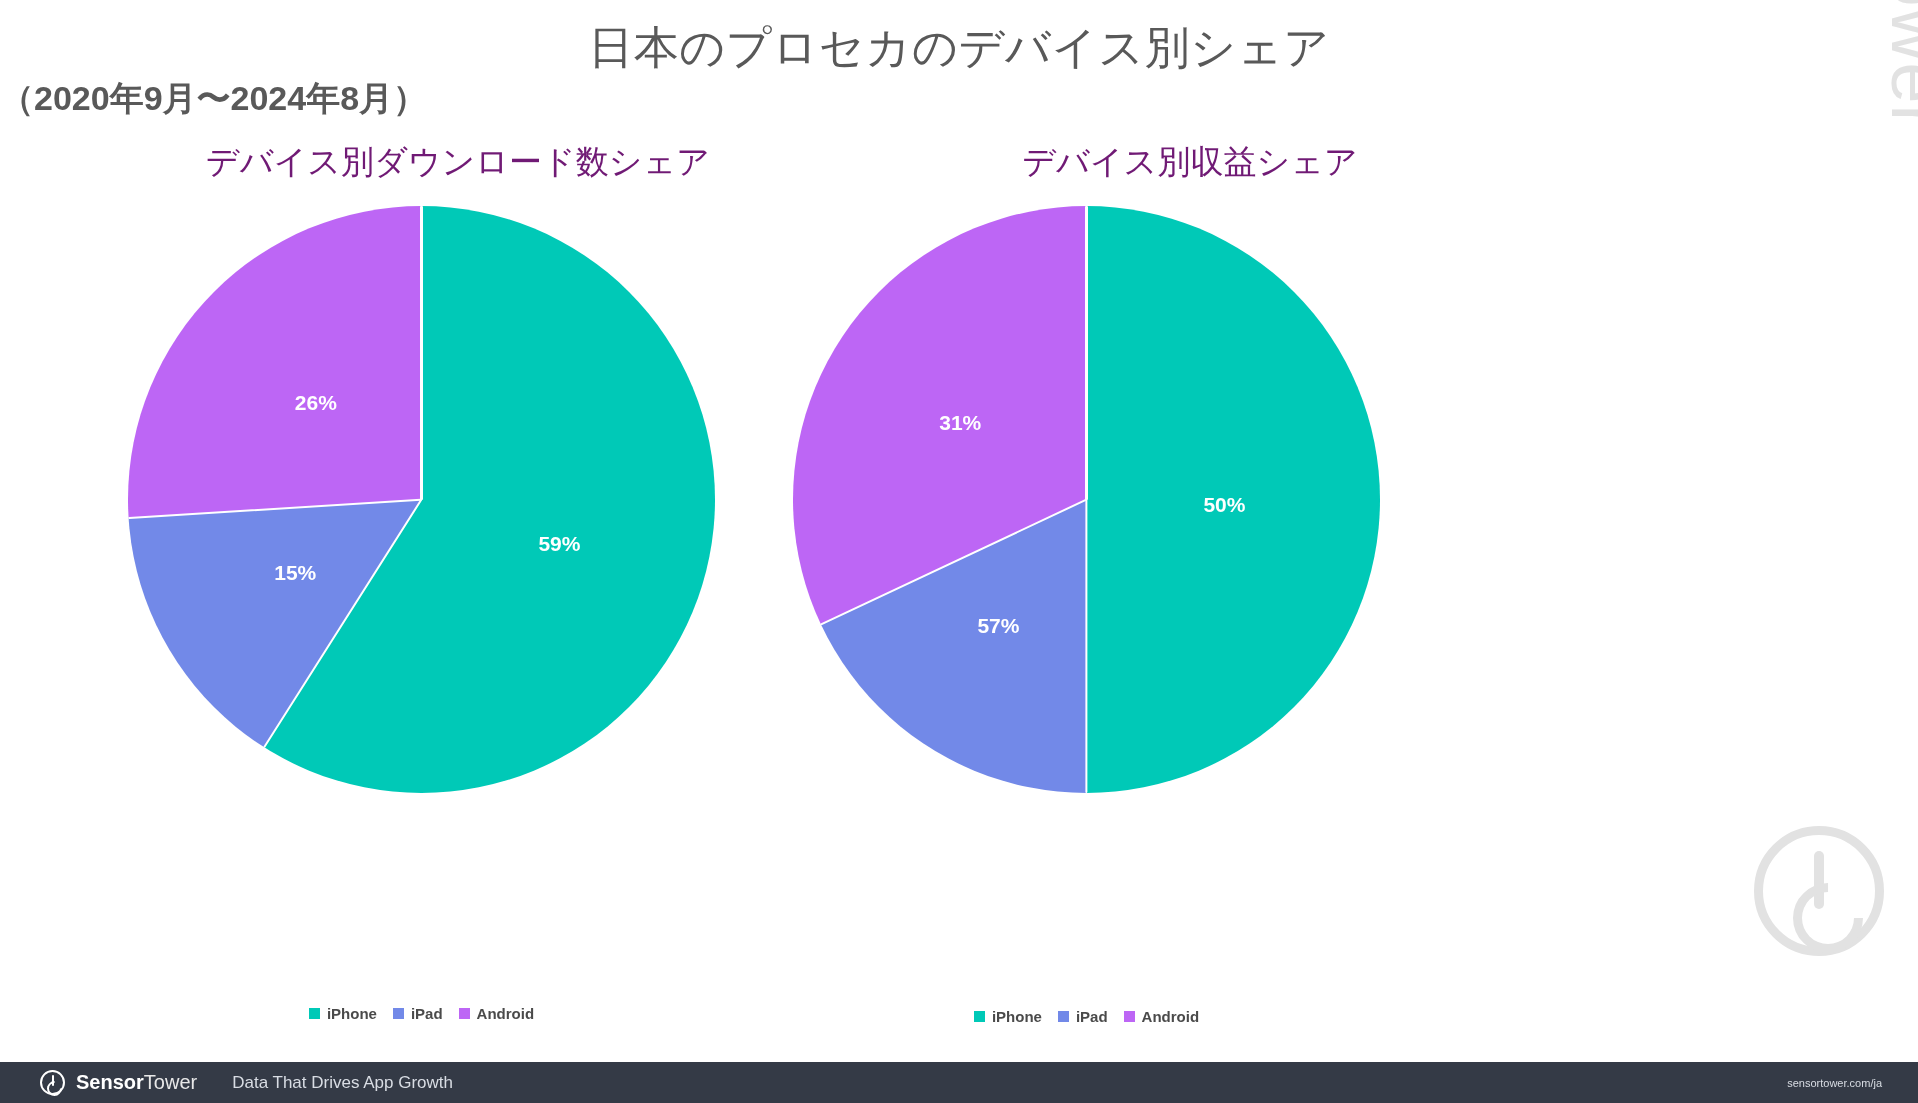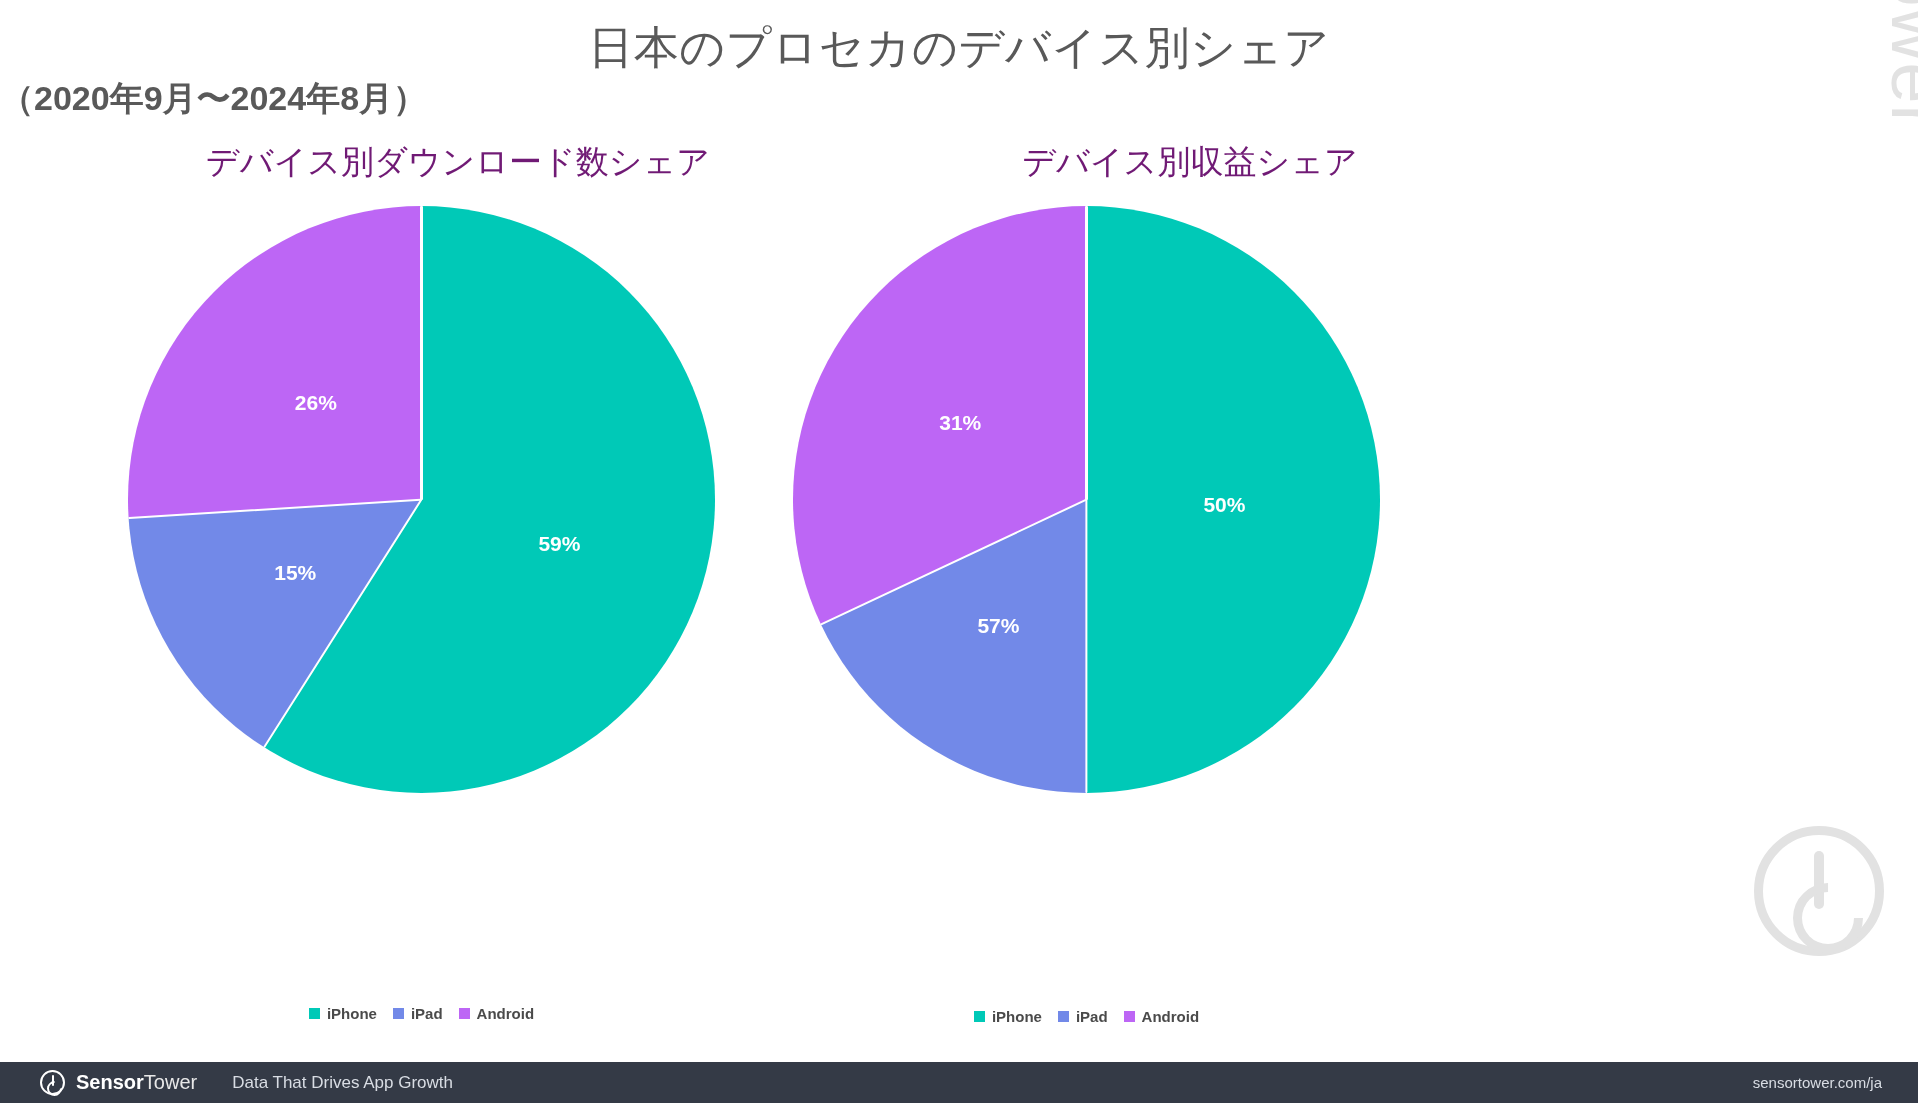--- a/index.html
+++ b/index.html
@@ -244,21 +244,21 @@
 
   .tagline {
     margin-left: 35px;
     font-size: 17px;
     color: #d9dde4;
     white-space: nowrap;
   }
   .site-url {
     margin-left: auto;
     margin-right: 36px;
-    font-size: 15px;
+    font-size: 11px;
     color: #d9dde4;
     white-space: nowrap;
   }
 </style>
 </head>
 <body>
 
 <div id="page">
 
   <div class="watermark-text">

